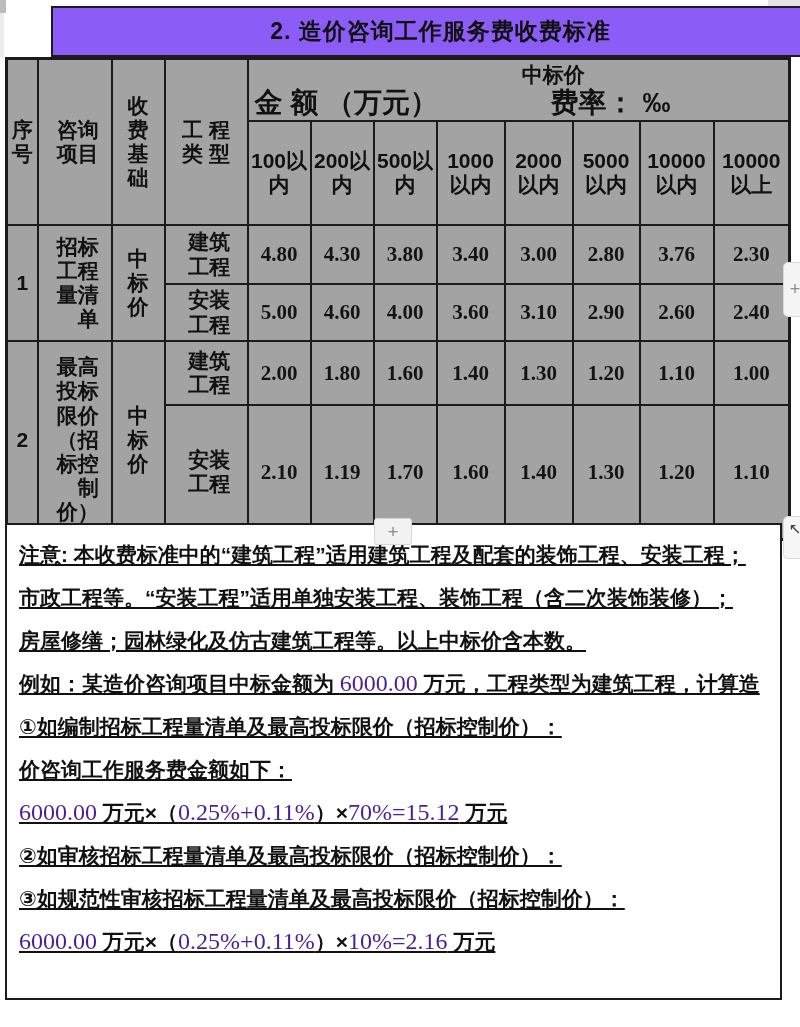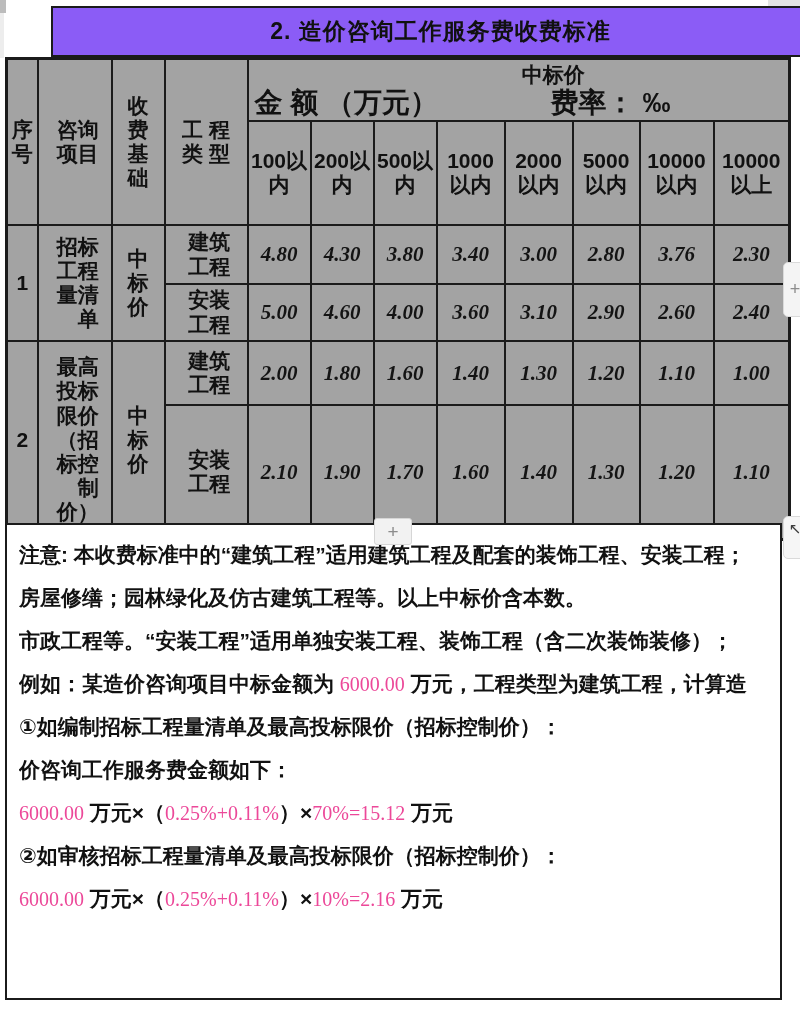--- a/index.html
+++ b/index.html
@@ -35,34 +35,34 @@
   .narrow1{width:1.35em;margin:0 auto;word-break:normal;line-break:strict;}
   .narrow2{width:2.3em;margin:0 auto;word-break:normal;line-break:strict;text-align:right;}
   .narrow3{width:3.2em;margin:0 auto;word-break:normal;line-break:strict;}
   .bid-head{border:2px solid #1b1b1b;}
   .bid-main{height:30px;line-height:30px;padding-left:70px;font-size:21px;}
   .bid-sub{position:relative;height:30px;line-height:26px;font-size:28px;text-align:left;}
   .bid-sub .amt{position:absolute;left:6px;top:0;}
   .bid-sub .rate{position:absolute;left:56%;top:0;}
   .val{
     font-family:"Liberation Serif","DejaVu Serif",serif;
-    font-weight:400;font-size:20px;color:#141414;letter-spacing:0px;font-style:italic;
+    font-weight:400;font-size:20px;color:#141414;letter-spacing:0px;
   }
   .range-th{font-size:20px;line-height:1.35;}
   
   .notes-box{
     position:absolute;left:5px;top:523px;width:777px;height:477px;
     border:2px solid #1b1b1b;background:#fff;
     padding:8px 0 0 12px;box-sizing:border-box;
   }
   .note-line{height:43px;line-height:43px;font-size:21px;font-weight:700;
-    white-space:nowrap;overflow:hidden;}
+    white-space:nowrap;overflow:hidden;text-decoration:underline;}
   .num{
     font-family:"Liberation Serif","DejaVu Serif",serif;
-    font-weight:400;color:#ec4899;font-size:20px;
+    font-weight:400;color:#4c1d95;font-size:24px;
   }
   
   .plus-btn{
     position:absolute;left:374px;top:518px;width:38px;height:27px;
     background:#f2f2f2;border:1px solid #d6d6d6;border-radius:3px;
     color:#8c8c8c;font-size:19px;line-height:25px;text-align:center;
     box-sizing:border-box;z-index:5;
   }
   .side-plus{
     position:absolute;left:783px;top:262px;width:24px;height:55px;
@@ -193,48 +193,49 @@
       <td class="val">1.30</td>
       <td class="val">1.20</td>
       <td class="val">1.10</td>
       <td class="val">1.00</td>
     </tr>
     <tr class="r4">
       <td>
             <div class="narrow2">安装工程</div>
           </td>
       <td class="val">2.10</td>
-      <td class="val">1.90</td>
+      <td class="val">1.19</td>
       <td class="val">1.70</td>
       <td class="val">1.60</td>
       <td class="val">1.40</td>
       <td class="val">1.30</td>
       <td class="val">1.20</td>
       <td class="val">1.10</td>
     </tr>
   </tbody>
     </table>
 </div>
 
 <div class="notes-box">
   <div class="note-line">注意: 本收费标准中的“建筑工程”适用建筑工程及配套的装饰工程、安装工程；</div>
+  <div class="note-line">市政工程等。“安装工程”适用单独安装工程、装饰工程（含二次装饰装修）；</div>
   <div class="note-line">房屋修缮；园林绿化及仿古建筑工程等。以上中标价含本数。</div>
-  <div class="note-line">市政工程等。“安装工程”适用单独安装工程、装饰工程（含二次装饰装修）；</div>
   <div class="note-line">
     <span>例如：某造价咨询项目中标金额为 </span><span class="num">6000.00</span><span> 万元，工程类型为建筑工程，计算造</span>
   </div>
   <div class="note-line">①如编制招标工程量清单及最高投标限价（招标控制价）：</div>
 
   <div class="note-line">价咨询工作服务费金额如下：</div>
   <div class="note-line">
     <span class="num">6000.00</span><span> 万元×（</span><span class="num">0.25%+0.11%</span><span>）×</span><span class="num">70%=15.12</span><span> 万元</span>
   </div>
 
   <div class="note-line">②如审核招标工程量清单及最高投标限价（招标控制价）：</div>
 
+  <div class="note-line">③如规范性审核招标工程量清单及最高投标限价（招标控制价）：</div>
   <div class="note-line">
     <span class="num">6000.00</span><span> 万元×（</span><span class="num">0.25%+0.11%</span><span>）×</span><span class="num">10%=2.16</span><span> 万元</span>
   </div>
 </div>
 
 <div class="plus-btn">+</div>
 <div class="side-plus">+</div>
 <div class="resize-handle">↖</div>
 
 </body></html>

